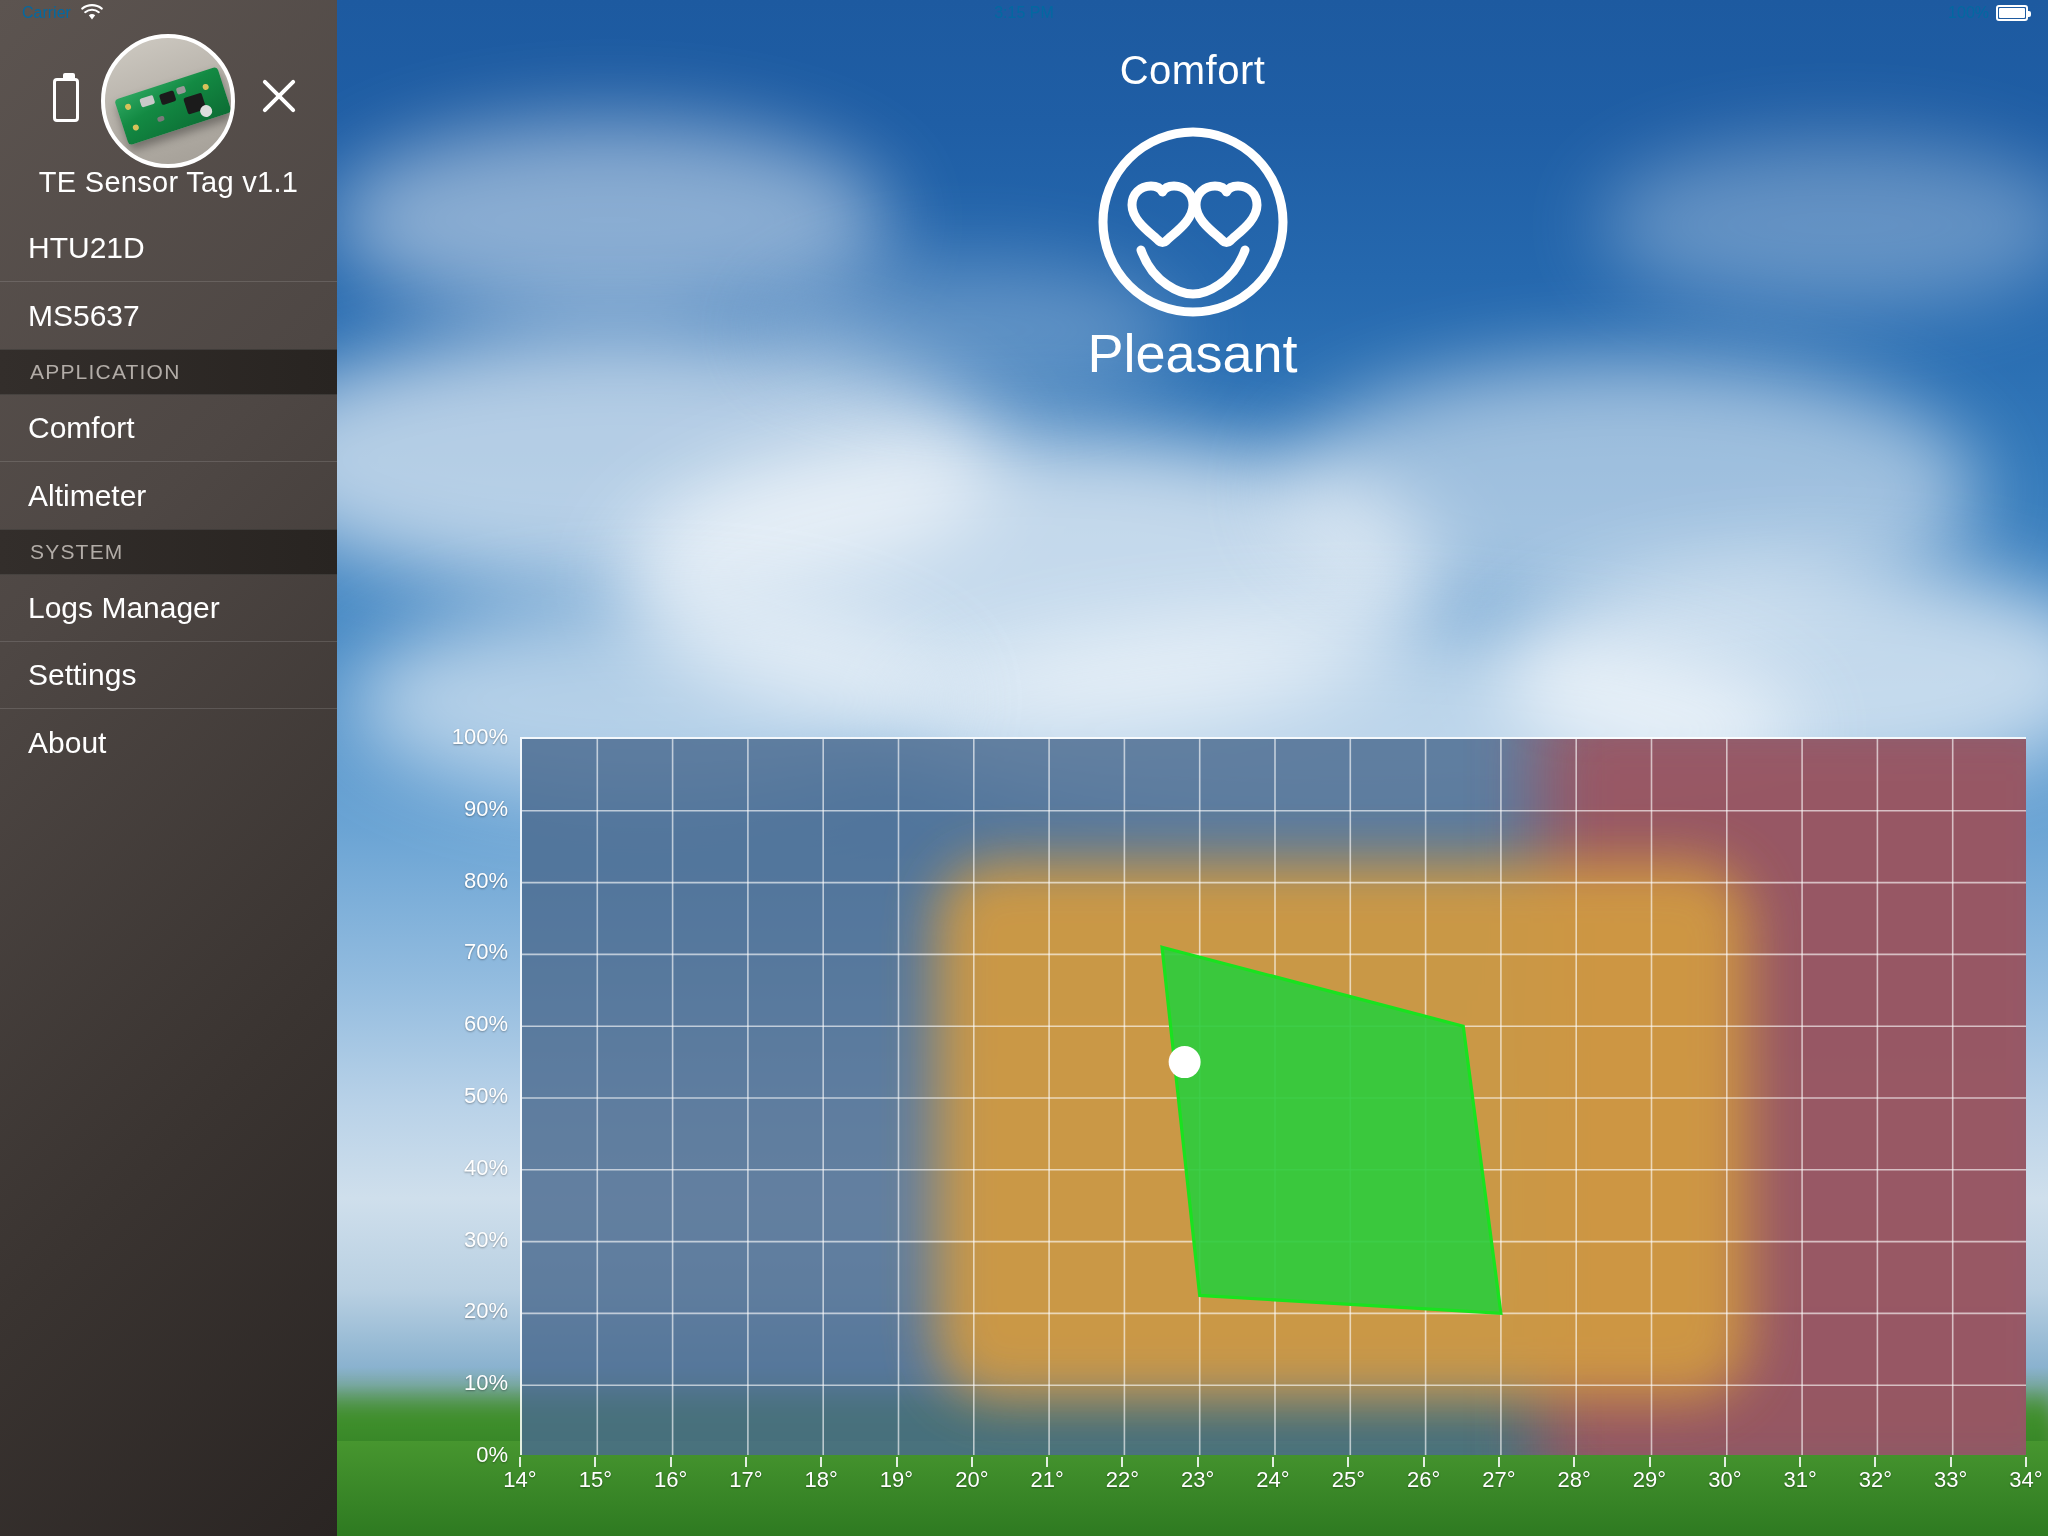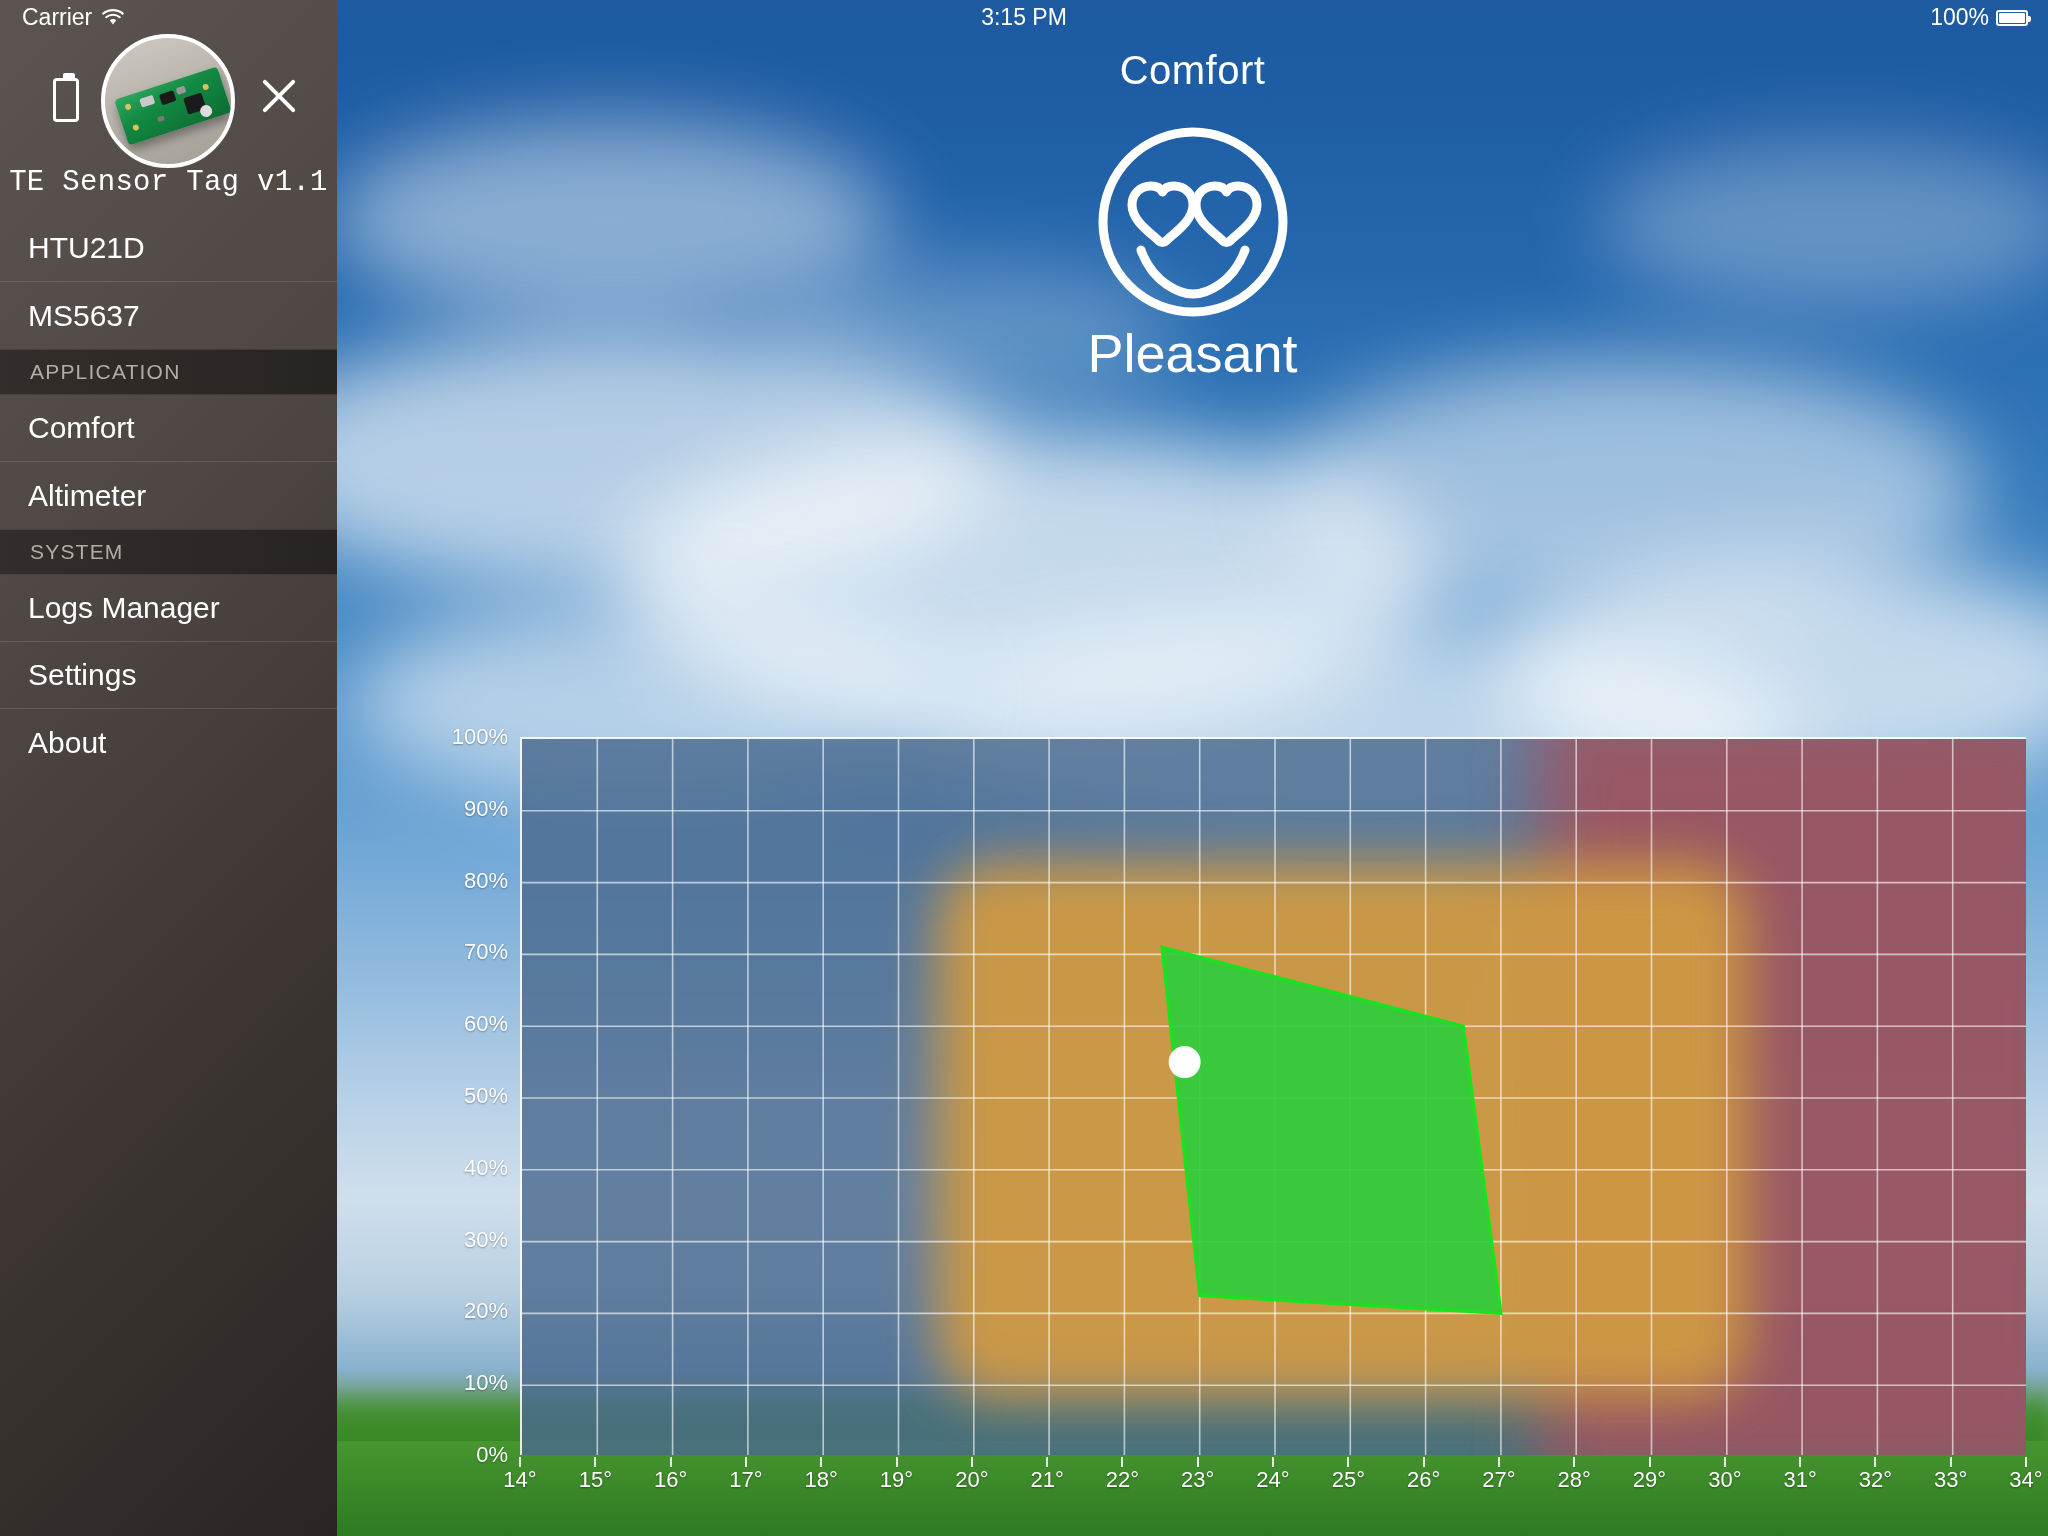--- a/index.html
+++ b/index.html
@@ -38,36 +38,36 @@
     filter:blur(6px);
   }
   #grass2 {
     position:absolute; left:0; right:0; bottom:0; height:95px;
     background:linear-gradient(180deg,#47962f 0%, #2e7a21 100%);
   }
 
   
   #statusbar {
     position:absolute; left:0; top:0; width:2048px; height:32px;
-    color:#ffffff; font-size:23px; z-index:40;
+    color:#0369a1; font-size:16px; z-index:40;
   }
   #sb-carrier { position:absolute; left:22px; top:4px; display:flex; align-items:center; gap:9px; }
   #sb-time { position:absolute; left:0; right:0; top:4px; text-align:center; }
   #sb-batt { position:absolute; right:20px; top:4px; display:flex; align-items:center; gap:7px; }
   .battglyph { width:32px; height:16px; border:2px solid #fff; border-radius:3px; position:relative; }
   .battglyph::after{ content:""; position:absolute; right:-5px; top:4px; width:3px; height:6px; background:#fff; border-radius:0 2px 2px 0; }
   .battglyph > i { position:absolute; left:1px; top:1px; bottom:1px; width:calc(100% - 2px); background:#fff; border-radius:1px; display:block; }
 
   
   #sidebar {
     position:absolute; left:0; top:0; width:337px; height:1536px; z-index:30;
     background:linear-gradient(135deg,#5c5450 0%,#4e4744 35%,#3a3431 70%,#2a2523 100%);
     color:#fff; overflow:hidden;
   }
-  #sb-head { position:relative; height:215px;font-family:Liberation Mono, monospace; }
+  #sb-head { position:relative; height:215px; }
   #batt-icon {
     position:absolute; left:53px; top:78px; width:26px; height:44px;
     border:3px solid #fff; border-radius:4px;
   }
   #batt-icon::before{
     content:""; position:absolute; left:7px; top:-8px; width:12px; height:5px;
     background:#fff; border-radius:2px 2px 0 0;
   }
   #device-photo {
     position:absolute; left:101px; top:34px; width:134px; height:134px;

